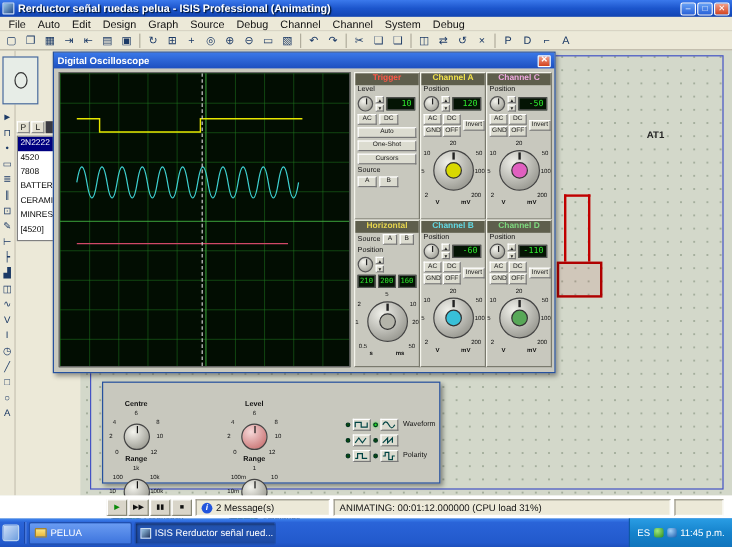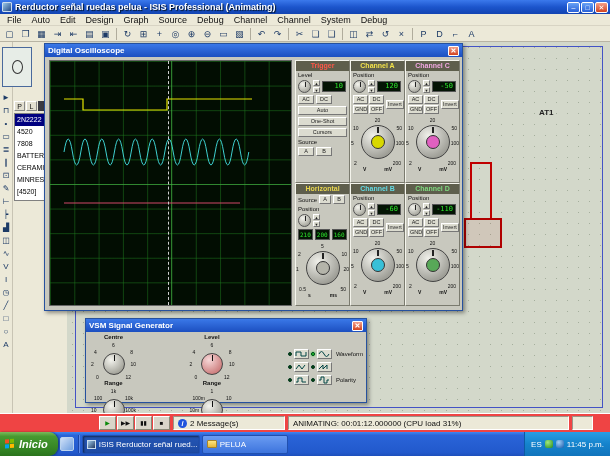--- a/index.html
+++ b/index.html
@@ -82,21 +82,21 @@
   .st0{left:7px;bottom:0}.st1{left:2px;top:27px}.st2{left:5px;top:15px}.st3{left:50%;top:8px;transform:translateX(-50%)}.st4{right:5px;top:15px}.st5{right:2px;top:27px}.st6{right:7px;bottom:0}
   .sgfoot{width:100%;display:flex;align-items:center;gap:3px;padding-left:4px;height:14px}
   .flbl{font-size:6.5px;font-weight:bold;color:#111}
   #wfsec{flex:1;display:flex;flex-direction:column;justify-content:center;gap:3px;padding-left:2px}
   .wfrow{display:flex;align-items:center;gap:2px}
   .led{width:4px;height:4px;border-radius:50%;background:#0a4a0a;border:1px solid #032;flex:none}
   .led.on{background:#22e022;box-shadow:0 0 2px #2e2}
   .wfb{width:15px;height:10px;background:#dcdcd0;border:1px solid;border-color:#fff #777 #777 #fff;display:flex;align-items:center;justify-content:center;flex:none}
   .wflbl{font-size:6px;color:#111;margin-left:2px}
   
-  #bottombar{left:0;top:413px;width:610px;height:19px;background:#ef4444;border-top:1px solid #fff;display:flex;align-items:center;gap:3px;padding:0 17px;z-index:20}
+  #bottombar{left:0;top:413px;width:610px;height:19px;background:#ffffff;border-top:1px solid #fff;display:flex;align-items:center;gap:3px;padding:0 7px;z-index:20}
   #playgroup{display:flex;gap:1px;margin-left:82px}
   .pbtn{width:17px;height:14px;background:#d9d5c9;border:1px solid;border-color:#fff #887 #887 #fff;font-size:6px;line-height:12px;text-align:center;color:#111}
   .pbtn.play{color:#0a8a0a}
   .sunk{height:14px;border:1px solid;border-color:#9a968a #fff #fff #9a968a;display:flex;align-items:center;font-size:8px;color:#111;padding:0 4px;background:#ece9d8}
   #msgbox{width:112px;gap:3px}
   #statbox{width:281px;white-space:nowrap;overflow:hidden}
   #fillbox{flex:1}
   .info{width:9px;height:9px;border-radius:50%;background:#2255dd;color:#fff;font-size:7px;line-height:9px;text-align:center;font-style:italic;font-weight:bold;flex:none}
   
   #taskbar{left:0;top:432px;width:610px;height:24px;background:linear-gradient(180deg,#4087f0 0%,#2a64d8 14%,#2259cc 85%,#1d4fbc 100%);display:flex;align-items:center;z-index:40}
@@ -472,24 +472,20 @@
             </div>
           <span class="ul">V</span>
           <span class="ur">mV</span>
         </div>
       </div>
 
     </div>
   </div>
 
   <div id="sg" class="ab">
-    <div class="dlgtitle">
-      <span>VSM Signal Generator</span>
-      <span class="x">✕</span>
-    </div>
     <div id="sgbody">
 
       <div class="sgpair">
         <div class="kg">
           <span class="klbl">Centre</span>
           <span class="st st0">0</span>
           <span class="st st1">2</span>
           <span class="st st2">4</span>
           <span class="st st3">6</span>
           <span class="st st4">8</span>
@@ -604,38 +600,29 @@
       <span class="info">i</span>
       <span>2 Message(s)</span>
     </div>
     <div class="sunk" id="statbox">
       <span>ANIMATING: 00:01:12.000000 (CPU load 31%)</span>
     </div>
     <div class="sunk" id="fillbox"></div>
   </div>
 
   <div id="taskbar" class="ab">
-    <div id="startbtn">
-      <span class="flag">
-          <i class="f1"></i>
-          <i class="f2"></i>
-          <i class="f3"></i>
-          <i class="f4"></i>
-        </span>
-      <span>Inicio</span>
-    </div>
     <span class="qlicon"></span>
     <span class="tbsep"></span>
+    <div class="task">
+      <span class="foldico"></span>
+      <span>PELUA</span>
+    </div>
     <div class="task active">
       <span class="isisico"></span>
       <span>ISIS Rerductor señal rued...</span>
-    </div>
-    <div class="task">
-      <span class="foldico"></span>
-      <span>PELUA</span>
     </div>
     <div id="tray">
       <span>ES</span>
       <span class="trayico ti-green"></span>
       <span class="trayico ti-blue"></span>
       <span>11:45 p.m.</span>
     </div>
   </div>
 
 </div>

